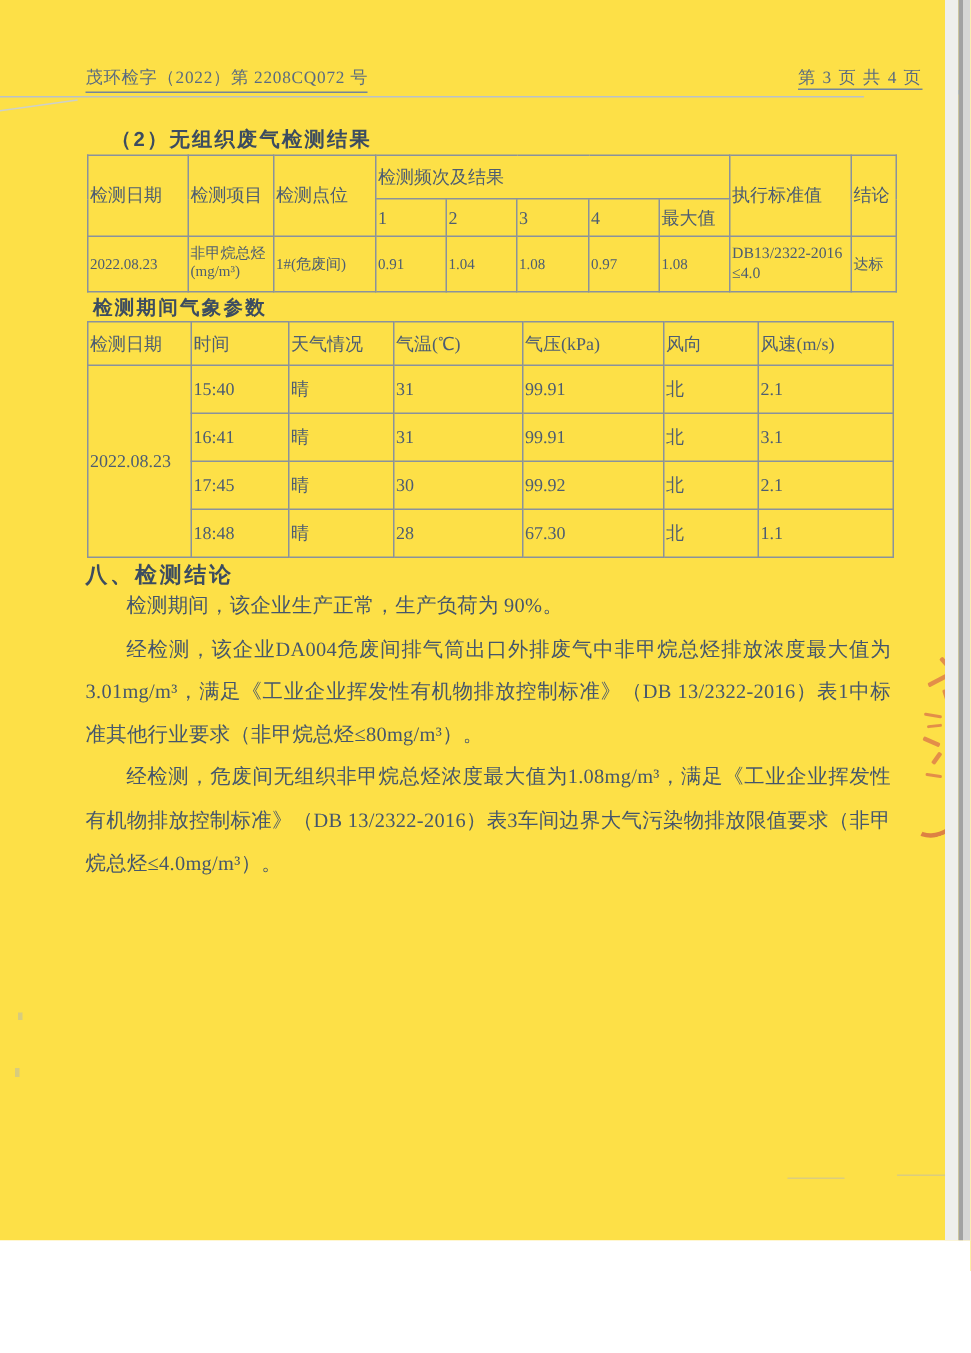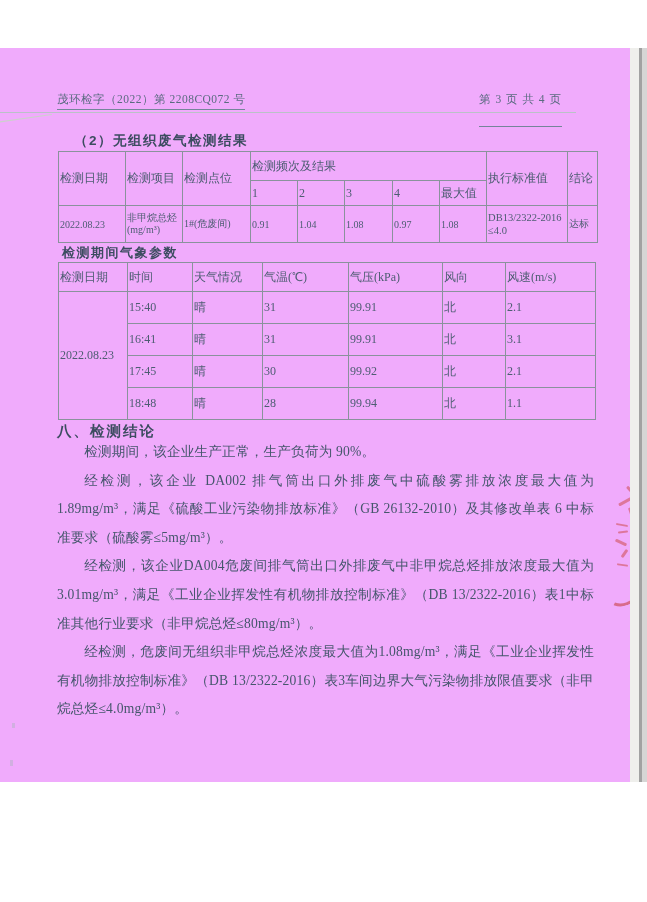--- a/index.html
+++ b/index.html
@@ -1,35 +1,34 @@
 <!DOCTYPE html>
 <html><head>
 <meta charset="utf-8">
 <style>
   html,body { margin:0; padding:0; background:#ffffff; }
   .page {
-    position:relative; width:647px; height:734px;
-    background:#f0abfc; overflow:hidden;
+    position:relative; width:647px; height:827px;
+    background:#fde047; overflow:hidden;
     font-family:"Liberation Serif", serif;
     color:#46566c;
-    margin-top:48px;
   }
   
   .edge-band { position:absolute; top:0; right:0; width:17px; height:902px; }
   .edge-band .b1 { position:absolute; left:0; top:0; width:9px; height:100%; background:#efefec; }
   .edge-band .b2 { position:absolute; left:9px; top:0; width:3px; height:100%; background:#a2a2a2; }
   .edge-band .b3 { position:absolute; left:12px; top:0; width:5px; height:100%; background:#d6d6d5; }
   
   .doc-number {
     position:absolute; left:57px; top:44px; font-size:11.5px; letter-spacing:.5px;
     color:#5a6b80; border-bottom:1px solid #74859a; padding-bottom:2px;
   }
   .page-indicator {
-    position:absolute; left:479px; top:44px; font-size:11.5px; letter-spacing:1px;
-    color:#5a6b80; border-bottom:1px solid #74859a; padding-bottom:19px;
+    position:absolute; left:532px; top:44px; font-size:11.5px; letter-spacing:1px;
+    color:#5a6b80; border-bottom:1px solid #74859a; padding-bottom:0;
   }
   .header-rule { position:absolute; left:0; top:64px; width:576px; height:1px; background:#bac1c8; }
   .scan-line { position:absolute; left:-4px; top:70px; width:56px; height:1px; background:#ccd0cc; transform:rotate(-8deg); }
   .edge-tick { position:absolute; left:636px; top:60px; width:7px; height:3px; background:#8fb0ba; opacity:.8; }
   
   .sec-title {
     position:absolute; font-family:"Liberation Sans", sans-serif; font-weight:700; color:#3c4c60;
   }
   .t-sec2 { left:74px; top:84px;  font-size:13.5px; letter-spacing:1.5px; }
   .t-weather { left:62px; top:196px; font-size:13px; letter-spacing:1.5px; }
@@ -178,32 +177,31 @@
         <td>晴</td>
         <td>30</td>
         <td>99.92</td>
         <td>北</td>
         <td>2.1</td>
       </tr>
       <tr style="height:32px">
         <td>18:48</td>
         <td>晴</td>
         <td>28</td>
-        <td>99.94</td>
+        <td>67.30</td>
         <td>北</td>
         <td>1.1</td>
       </tr>
     </tbody>
   </table>
 
   <div class="sec-title t-concl">八、检测结论</div>
 
   <div class="body-text">
     <p>检测期间，该企业生产正常，生产负荷为 90%。</p>
-    <p>经检测，该企业 DA002 排气筒出口外排废气中硫酸雾排放浓度最大值为 1.89mg/m³，满足《硫酸工业污染物排放标准》（GB 26132-2010）及其修改单表 6 中标准要求（硫酸雾≤5mg/m³）。</p>
     <p>经检测，该企业DA004危废间排气筒出口外排废气中非甲烷总烃排放浓度最大值为 3.01mg/m³，满足《工业企业挥发性有机物排放控制标准》（DB 13/2322-2016）表1中标准其他行业要求（非甲烷总烃≤80mg/m³）。</p>
     <p>经检测，危废间无组织非甲烷总烃浓度最大值为1.08mg/m³，满足《工业企业挥发性有机物排放控制标准》（DB 13/2322-2016）表3车间边界大气污染物排放限值要求（非甲烷总烃≤4.0mg/m³）。</p>
   </div>
 
   <div class="seal">
     <i class="s1"></i>
       <i class="s2"></i>
       <i class="s3"></i>
       <i class="s4"></i>
     <i class="s5"></i>

